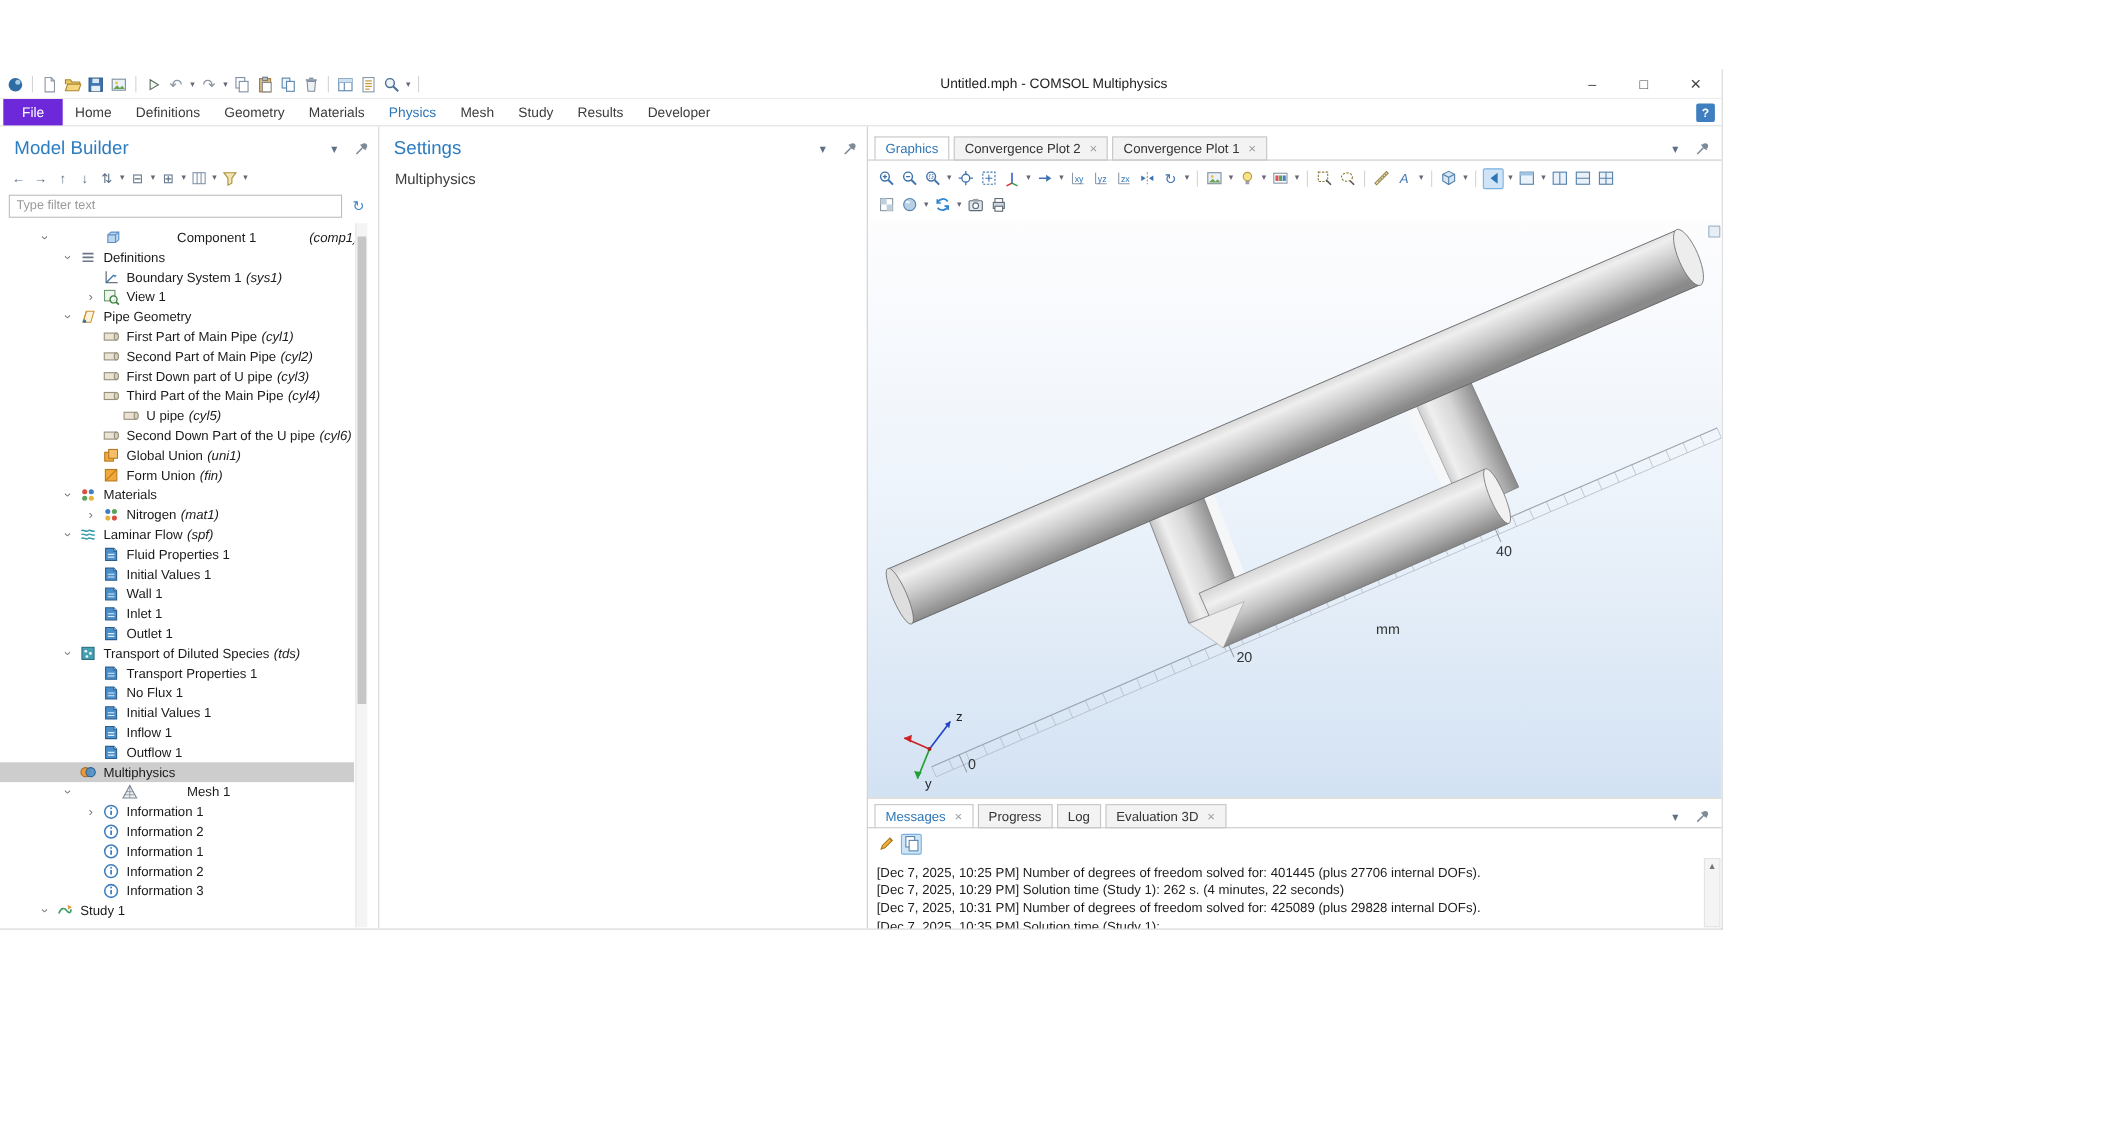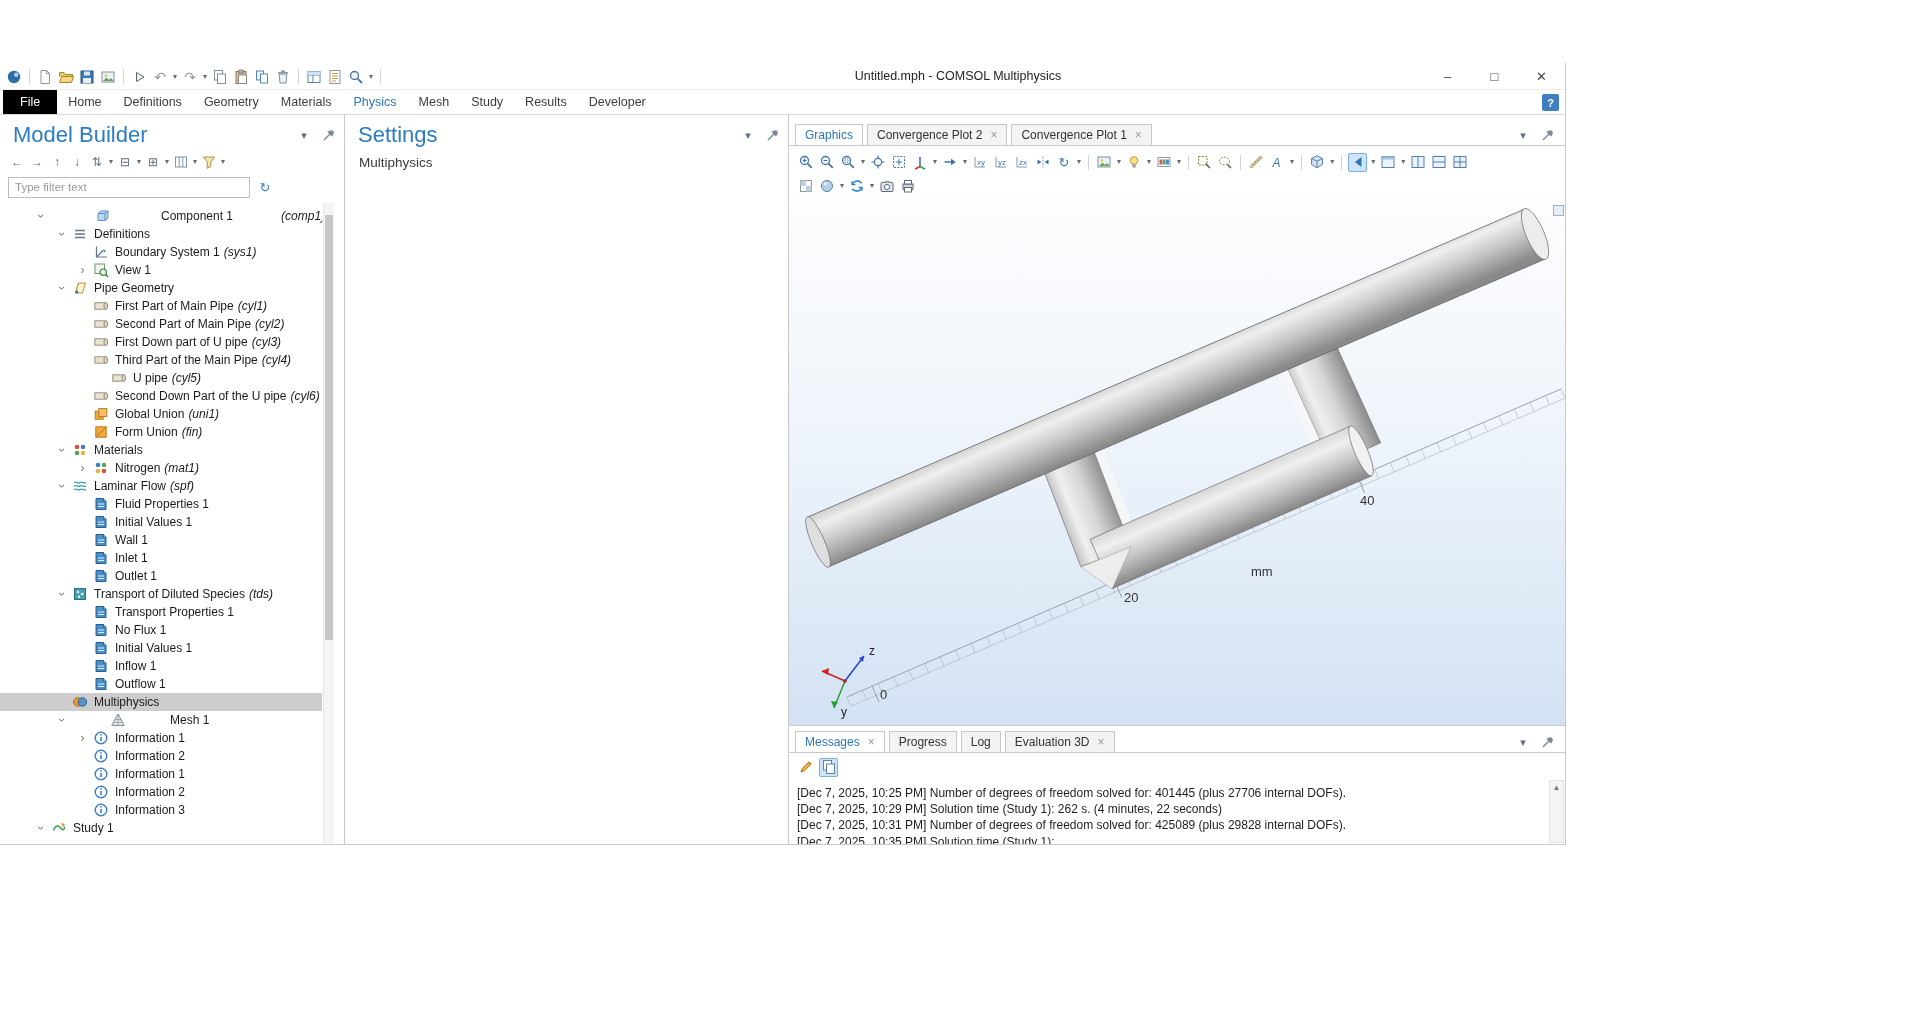--- a/index.html
+++ b/index.html
@@ -12,35 +12,35 @@
   #qat{position:absolute;left:5px;top:0;height:27px;display:flex;align-items:center;gap:3px}
   .icn{display:inline-flex;width:18px;height:18px;align-items:center;justify-content:center;font-size:13px;color:#5d6f85;flex:0 0 auto}
   .icn svg{display:block}
   .sep{width:1px;height:15px;background:#d4d4d4;margin:0 3px;flex:0 0 1px}
   .caret{font-size:8px;color:#667;margin:0 1px;line-height:10px}
   .title{position:absolute;left:958px;top:6px;transform:translateX(-50%);font-size:12.5px;color:#222;white-space:nowrap}
   .wcs{position:absolute;right:0;top:0;display:flex}
   .wc{width:47px;height:27px;display:flex;align-items:center;justify-content:center;font-size:13px;color:#444;cursor:default}
   
   .ribbon{position:absolute;top:27px;left:0;right:0;height:25px;border-bottom:1px solid #d6d6d6;display:flex;align-items:stretch;background:#fff}
-  .file-btn{background:#000000;color:#fff;font-size:12.5px;display:flex;align-items:center;padding:0 17px;margin-left:3px}
+  .file-btn{background:#6d28d9;color:#fff;font-size:12.5px;display:flex;align-items:center;padding:0 17px;margin-left:3px}
   .rtab{font-size:12.5px;color:#3c3c3c;padding:0 11px;display:flex;align-items:center}
   .rtab.active{color:#2e75b6}
   .help-btn{position:absolute;right:6px;top:4px;width:17px;height:17px;background:#3f7fbf;color:#fff;font-size:11px;
             display:flex;align-items:center;justify-content:center;border-radius:2px;font-weight:bold}
   
   #main{position:absolute;top:52px;left:0;right:0;bottom:0}
   .panel-head{position:absolute;top:8px;left:0;right:6px;height:24px;display:flex;align-items:center;padding-left:13px}
-  .panel-head .pt{font-size:22px;color:#2b7cc1;flex:1 1 auto;white-space:nowrap}
+  .panel-head .pt{font-size:17px;color:#2b7cc1;flex:1 1 auto;white-space:nowrap}
   .panel-head .hicons{display:flex;align-items:center;gap:7px}
   
   #model-builder{position:absolute;left:0;top:0;width:345px;bottom:0;border-right:1px solid #c9c9c9;background:#fff}
   #mb-toolbar{position:absolute;top:36px;left:8px;height:22px;display:flex;align-items:center;gap:2px}
   #mb-filter-row{position:absolute;top:60px;left:8px;right:8px;height:24px;display:flex;align-items:center}
-  #mb-filter{width:242px;height:21px;border:1px solid #bdbdbd;font-size:11.5px;padding:0 6px;color:#333;font-family:"Liberation Sans",sans-serif}
+  #mb-filter{width:303px;height:21px;border:1px solid #bdbdbd;font-size:11.5px;padding:0 6px;color:#333;font-family:"Liberation Sans",sans-serif}
   #mb-filter::placeholder{color:#9a9a9a}
   #mb-tree{position:absolute;top:88px;left:0;right:22px;bottom:0;overflow:hidden;padding-top:4px}
   .trow{display:flex;align-items:center;height:18px;white-space:nowrap;cursor:default}
   .trow.selected{background:#cdcdcd}
   .chev{width:21px;flex:0 0 21px;text-align:center;font-size:12px;color:#777;line-height:18px}
   .chev .r{display:inline-block;transform:rotate(90deg)}
   .ticn{width:16px;height:16px;flex:0 0 16px;margin-right:6px}
   .tlabel{font-size:12px;color:#1a1a1a}
   .ttag{font-style:italic;margin-left:4px;font-size:12px;color:#1a1a1a}
   .vscroll{position:absolute;width:11px;background:#f4f4f4;border-left:1px solid #e6e6e6}

